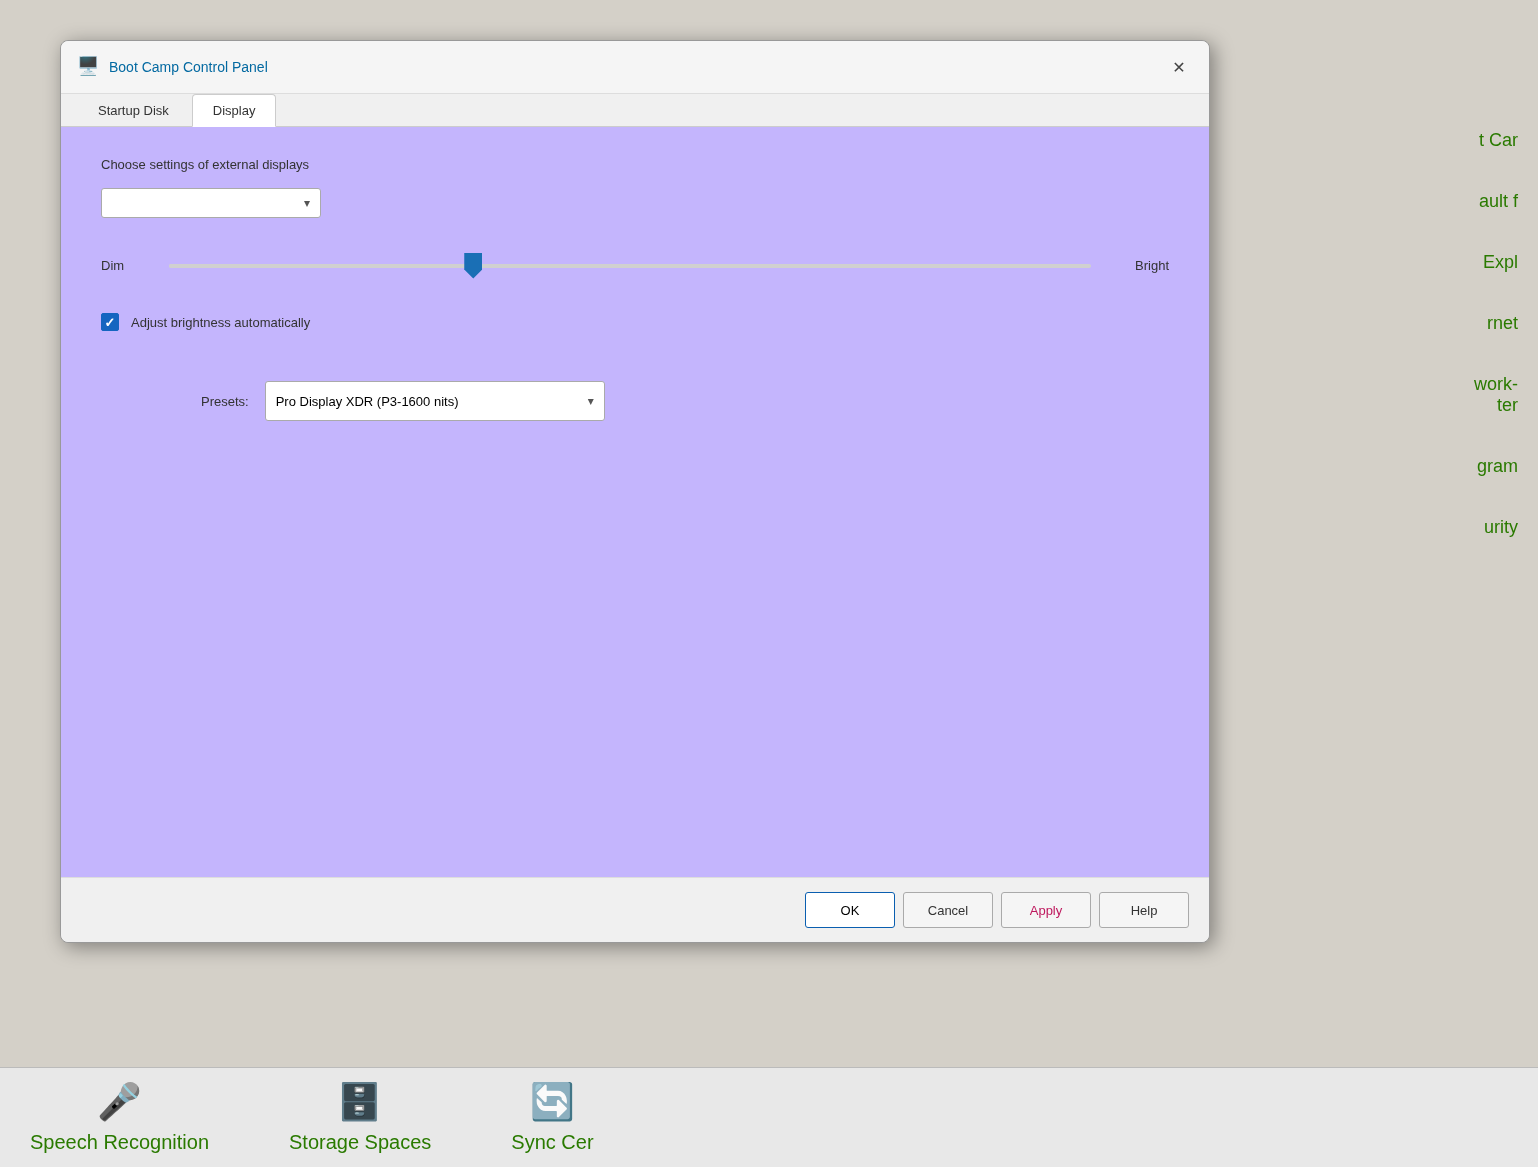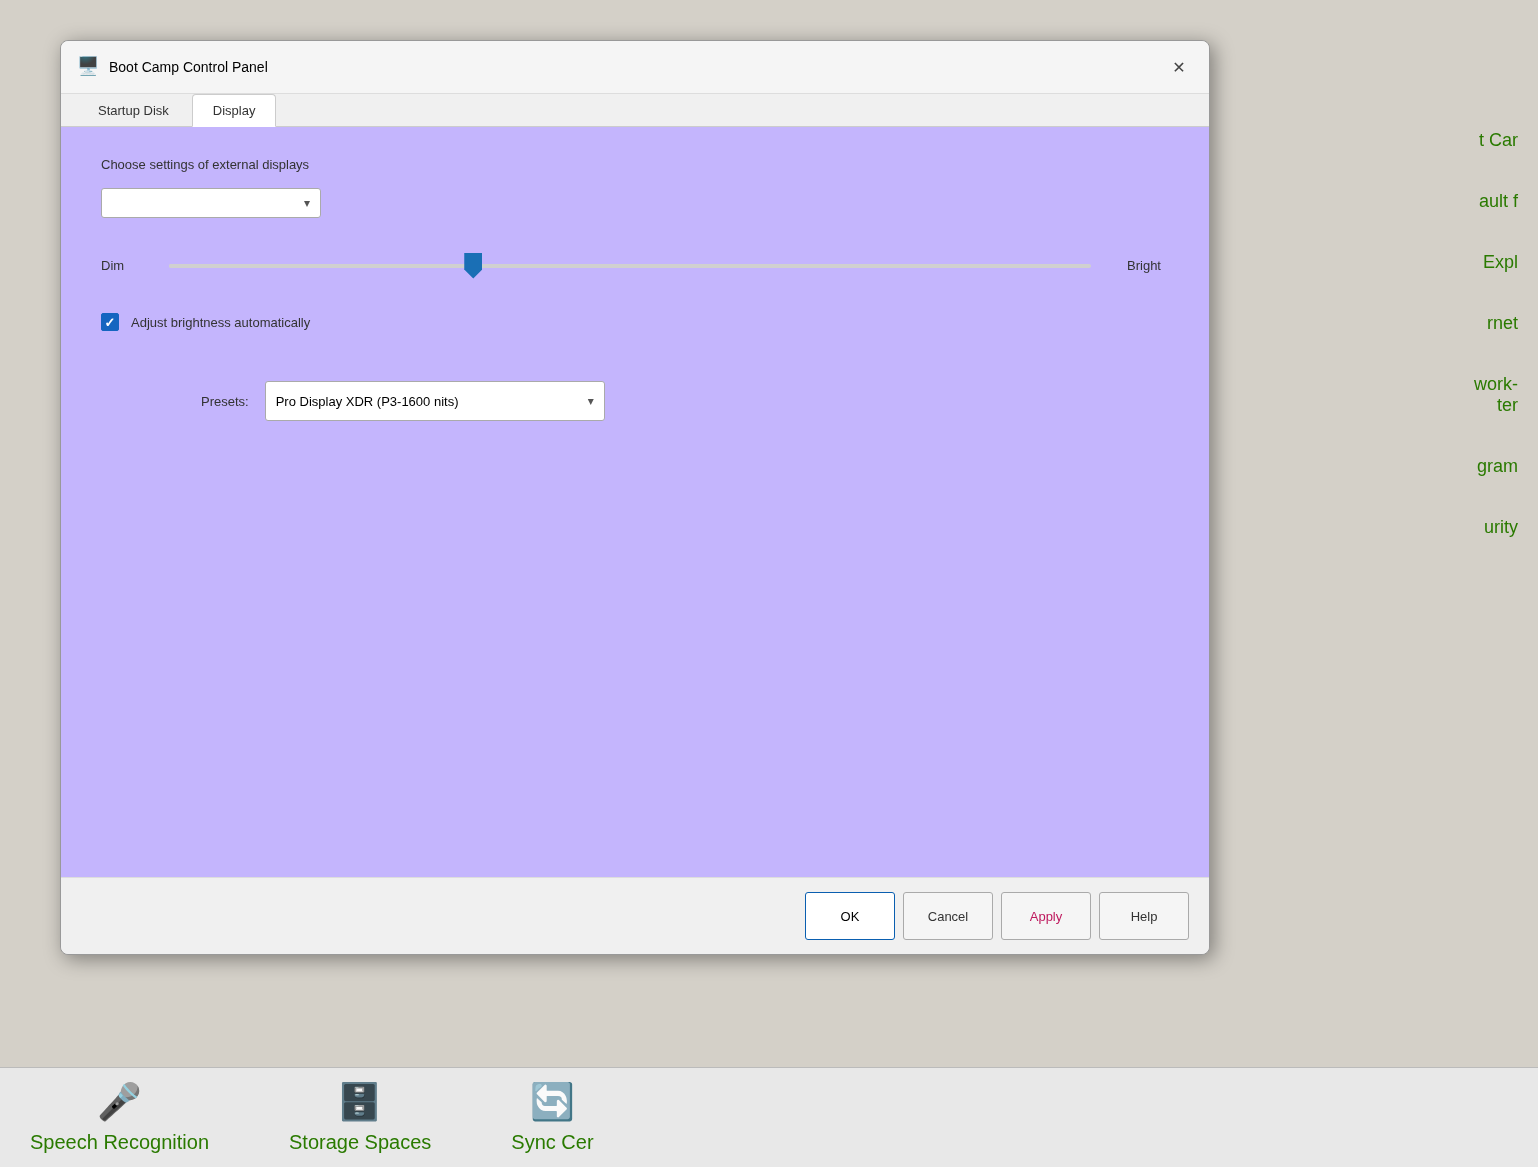--- a/index.html
+++ b/index.html
@@ -100,21 +100,21 @@
 
     .dialog-title-icon {
       width: 24px;
       height: 24px;
       font-size: 18px;
     }
 
     .dialog-title-text {
       font-size: 14px;
       font-weight: normal;
-      color: #000000;
+      color: #0369a1;
     }
 
     .dialog-close-btn {
       width: 28px;
       height: 28px;
       border: none;
       background: transparent;
       cursor: pointer;
       font-size: 16px;
       color: #444;
@@ -195,21 +195,21 @@
     }
 
     .brightness-label {
       font-size: 13px;
       color: #333;
       min-width: 40px;
     }
 
     .brightness-label.right {
       min-width: 50px;
-      text-align: center;
+      text-align: right;
     }
 
     .slider-track {
       flex: 1;
       height: 4px;
       background: #d0d0d0;
       border-radius: 2px;
       position: relative;
     }
 
@@ -299,21 +299,21 @@
       padding: 14px 20px;
       display: flex;
       align-items: center;
       justify-content: flex-end;
       gap: 8px;
       border-radius: 0 0 8px 8px;
     }
 
     .footer-btn {
       min-width: 90px;
-      height: 48px;
+      height: 36px;
       border: 1px solid #aaa;
       background: #f5f5f5;
       border-radius: 3px;
       font-size: 13px;
       cursor: pointer;
       padding: 4px 16px;
       color: #333;
     }
 
     .footer-btn.primary {

